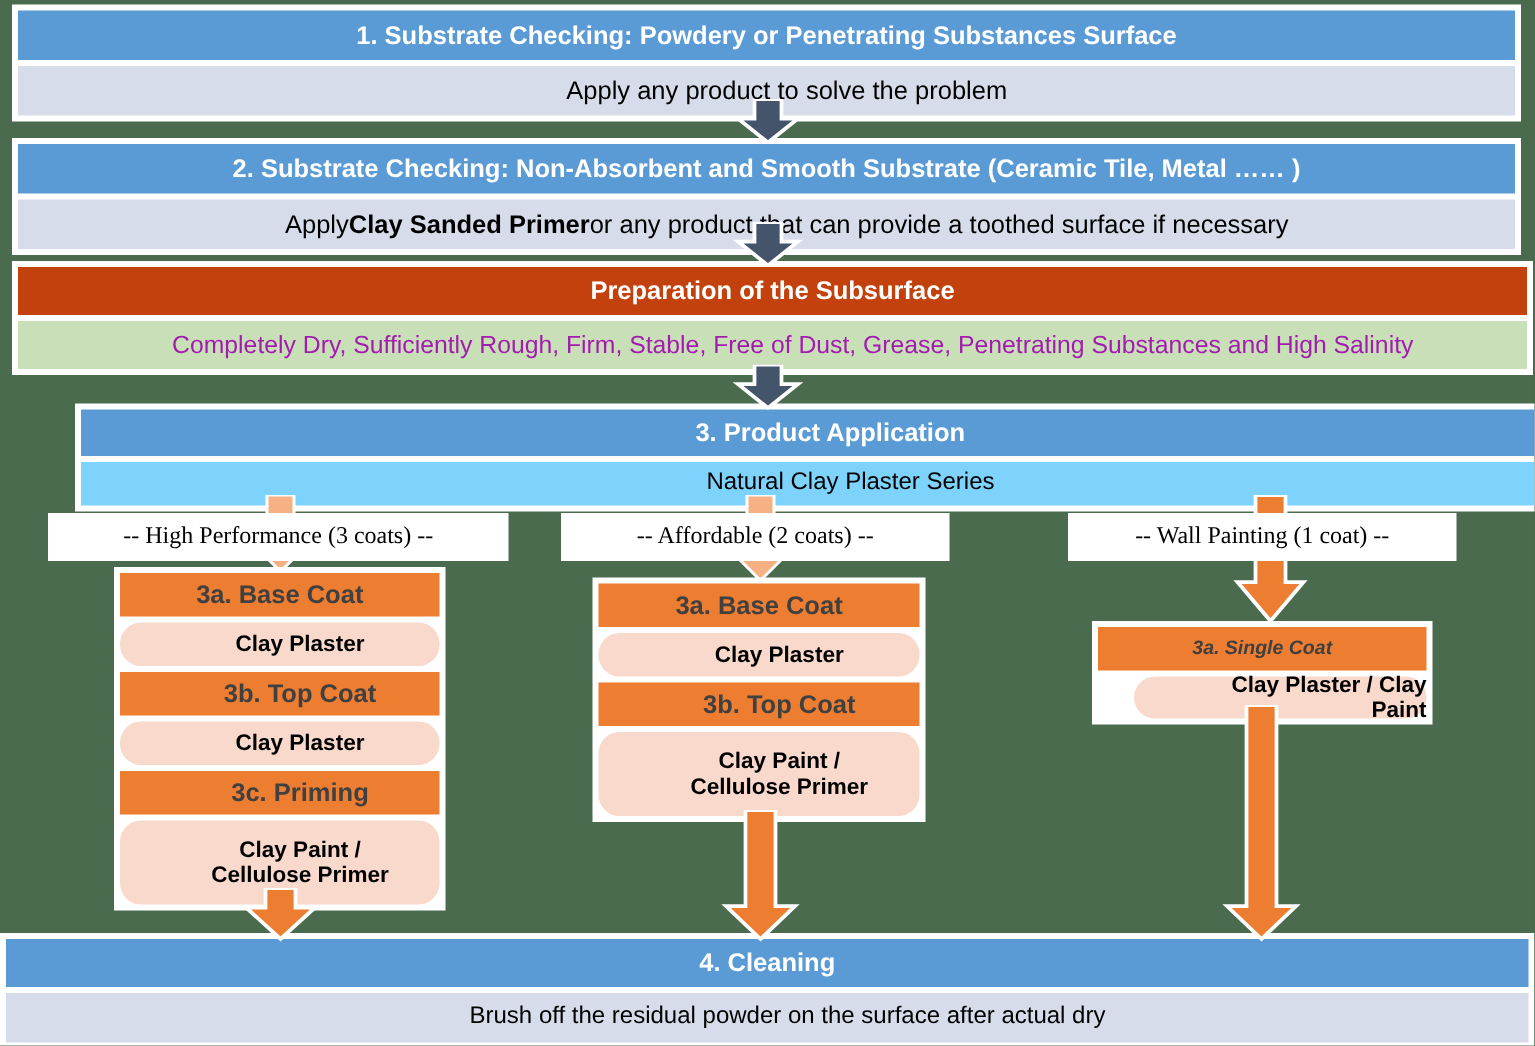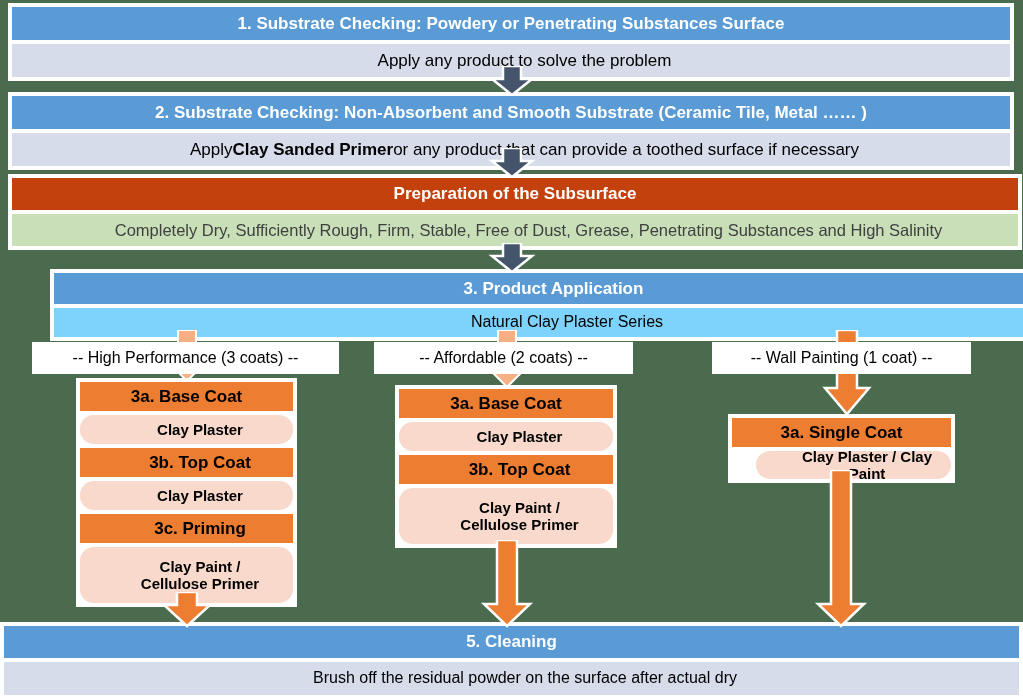--- a/index.html
+++ b/index.html
@@ -25,30 +25,30 @@
     position: absolute;
     background: #ffffff;
     box-sizing: border-box;
     padding: 4px;
   }
   .band {
     box-sizing: border-box;
     display: flex;
     align-items: center;
     justify-content: center;
-    text-align: center;
+    text-align: right;
     line-height: 1.15;
   }
   .band + .band { margin-top: 4px; padding-left: 27px; }
 
   .hdr-blue   { background: #5b9bd5; color: #ffffff; font-weight: bold; }
   .body-blue  { background: #d6dce9; color: #000000; }
   .hdr-green  { background: #c2410c; color: #ffffff; font-weight: bold; }
-  .body-green { background: #c9dfb8; color: #404040; }
-  .hdr-orange { background: #ed7d31; color: #000000; font-weight: bold; }
+  .body-green { background: #c9dfb8; color: #a21caf; }
+  .hdr-orange { background: #ed7d31; color: #404040; font-weight: bold; }
   .body-orange{ background: #f8d9cb; color: #000000; font-weight: bold; border-radius: 14px; }
   .band-orange-solid { background: #7dd3fc; color: #000000; }
 
   
   #row1 { left: 8px;  top: 3px;   width: 1006px; }
   #row2 { left: 8px;  top: 92px;  width: 1006px; }
   #row3 { left: 8px;  top: 174px; width: 1014px; }
   #row4 { left: 8px;  top: 269px; width: 1007px; margin-left: 42px; }
   #row5 { left: 0px;  top: 622px; width: 1023px; }
 
@@ -66,38 +66,39 @@
     position: absolute;
     background: #ffffff;
     color: #000000;
     font-size: 16px;
     display: flex;
     align-items: center;
     justify-content: center;
     z-index: 3;
     top: 342px;
     height: 32px;
+    font-family: Liberation Serif, serif;
   }
   #col-label-1 { left: 32px;  width: 307px; }
   #col-label-2 { left: 374px; width: 259px; text-align: right; }
   #col-label-3 { left: 712px; width: 259px; }
 
   
   #card-1 { left: 76px;  top: 378px; width: 221px; z-index: 4; }
   #card-1 .hdr-orange  { height: 29px; font-size: 17px; }
   #card-1 .body-orange { height: 29px; font-size: 15px; }
   #card-1 .two-line    { height: 56px; flex-direction: column; }
 
   #card-2 { left: 395px; top: 385px; width: 222px; z-index: 4; }
   #card-2 .hdr-orange  { height: 29px; font-size: 17px; }
   #card-2 .body-orange { height: 29px; font-size: 15px; }
   #card-2 .two-line    { height: 56px; flex-direction: column; }
 
   #card-3 { left: 728px; top: 414px; width: 227px; z-index: 4; }
-  #card-3 .hdr-orange  { height: 29px; font-size: 17px; }
+  #card-3 .hdr-orange  { height: 29px; font-size: 13px; font-style: italic; }
   #card-3 .body-orange { height: 28px; font-size: 15px; margin-left: 24px; }
 
   
   .arrow { position: absolute; }
   .arrow svg { display: block; }
   .arrow.behind { z-index: 1; }
   .arrow.front  { z-index: 5; }
 </style>
 </head>
 <body>
@@ -203,17 +204,17 @@
       <polygon points="17,0 37,0 37,64 50,64 27,86 4,64 17,64" fill="#ed7d31" stroke="#ffffff" stroke-width="2.5"></polygon>
     </svg>
   </div>
   <div class="arrow front" style="left:814px; top:470px;">
     <svg width="54" height="158" viewBox="0 0 54 158">
       <polygon points="17,0 37,0 37,134 50,134 27,156 4,134 17,134" fill="#ed7d31" stroke="#ffffff" stroke-width="2.5"></polygon>
     </svg>
   </div>
 
   <div class="card" id="row5">
-    <div class="band hdr-blue">5. Cleaning</div>
+    <div class="band hdr-blue">4. Cleaning</div>
     <div class="band body-blue">Brush off the residual powder on the surface after actual dry</div>
   </div>
 
 </div>
 
 </body></html>

